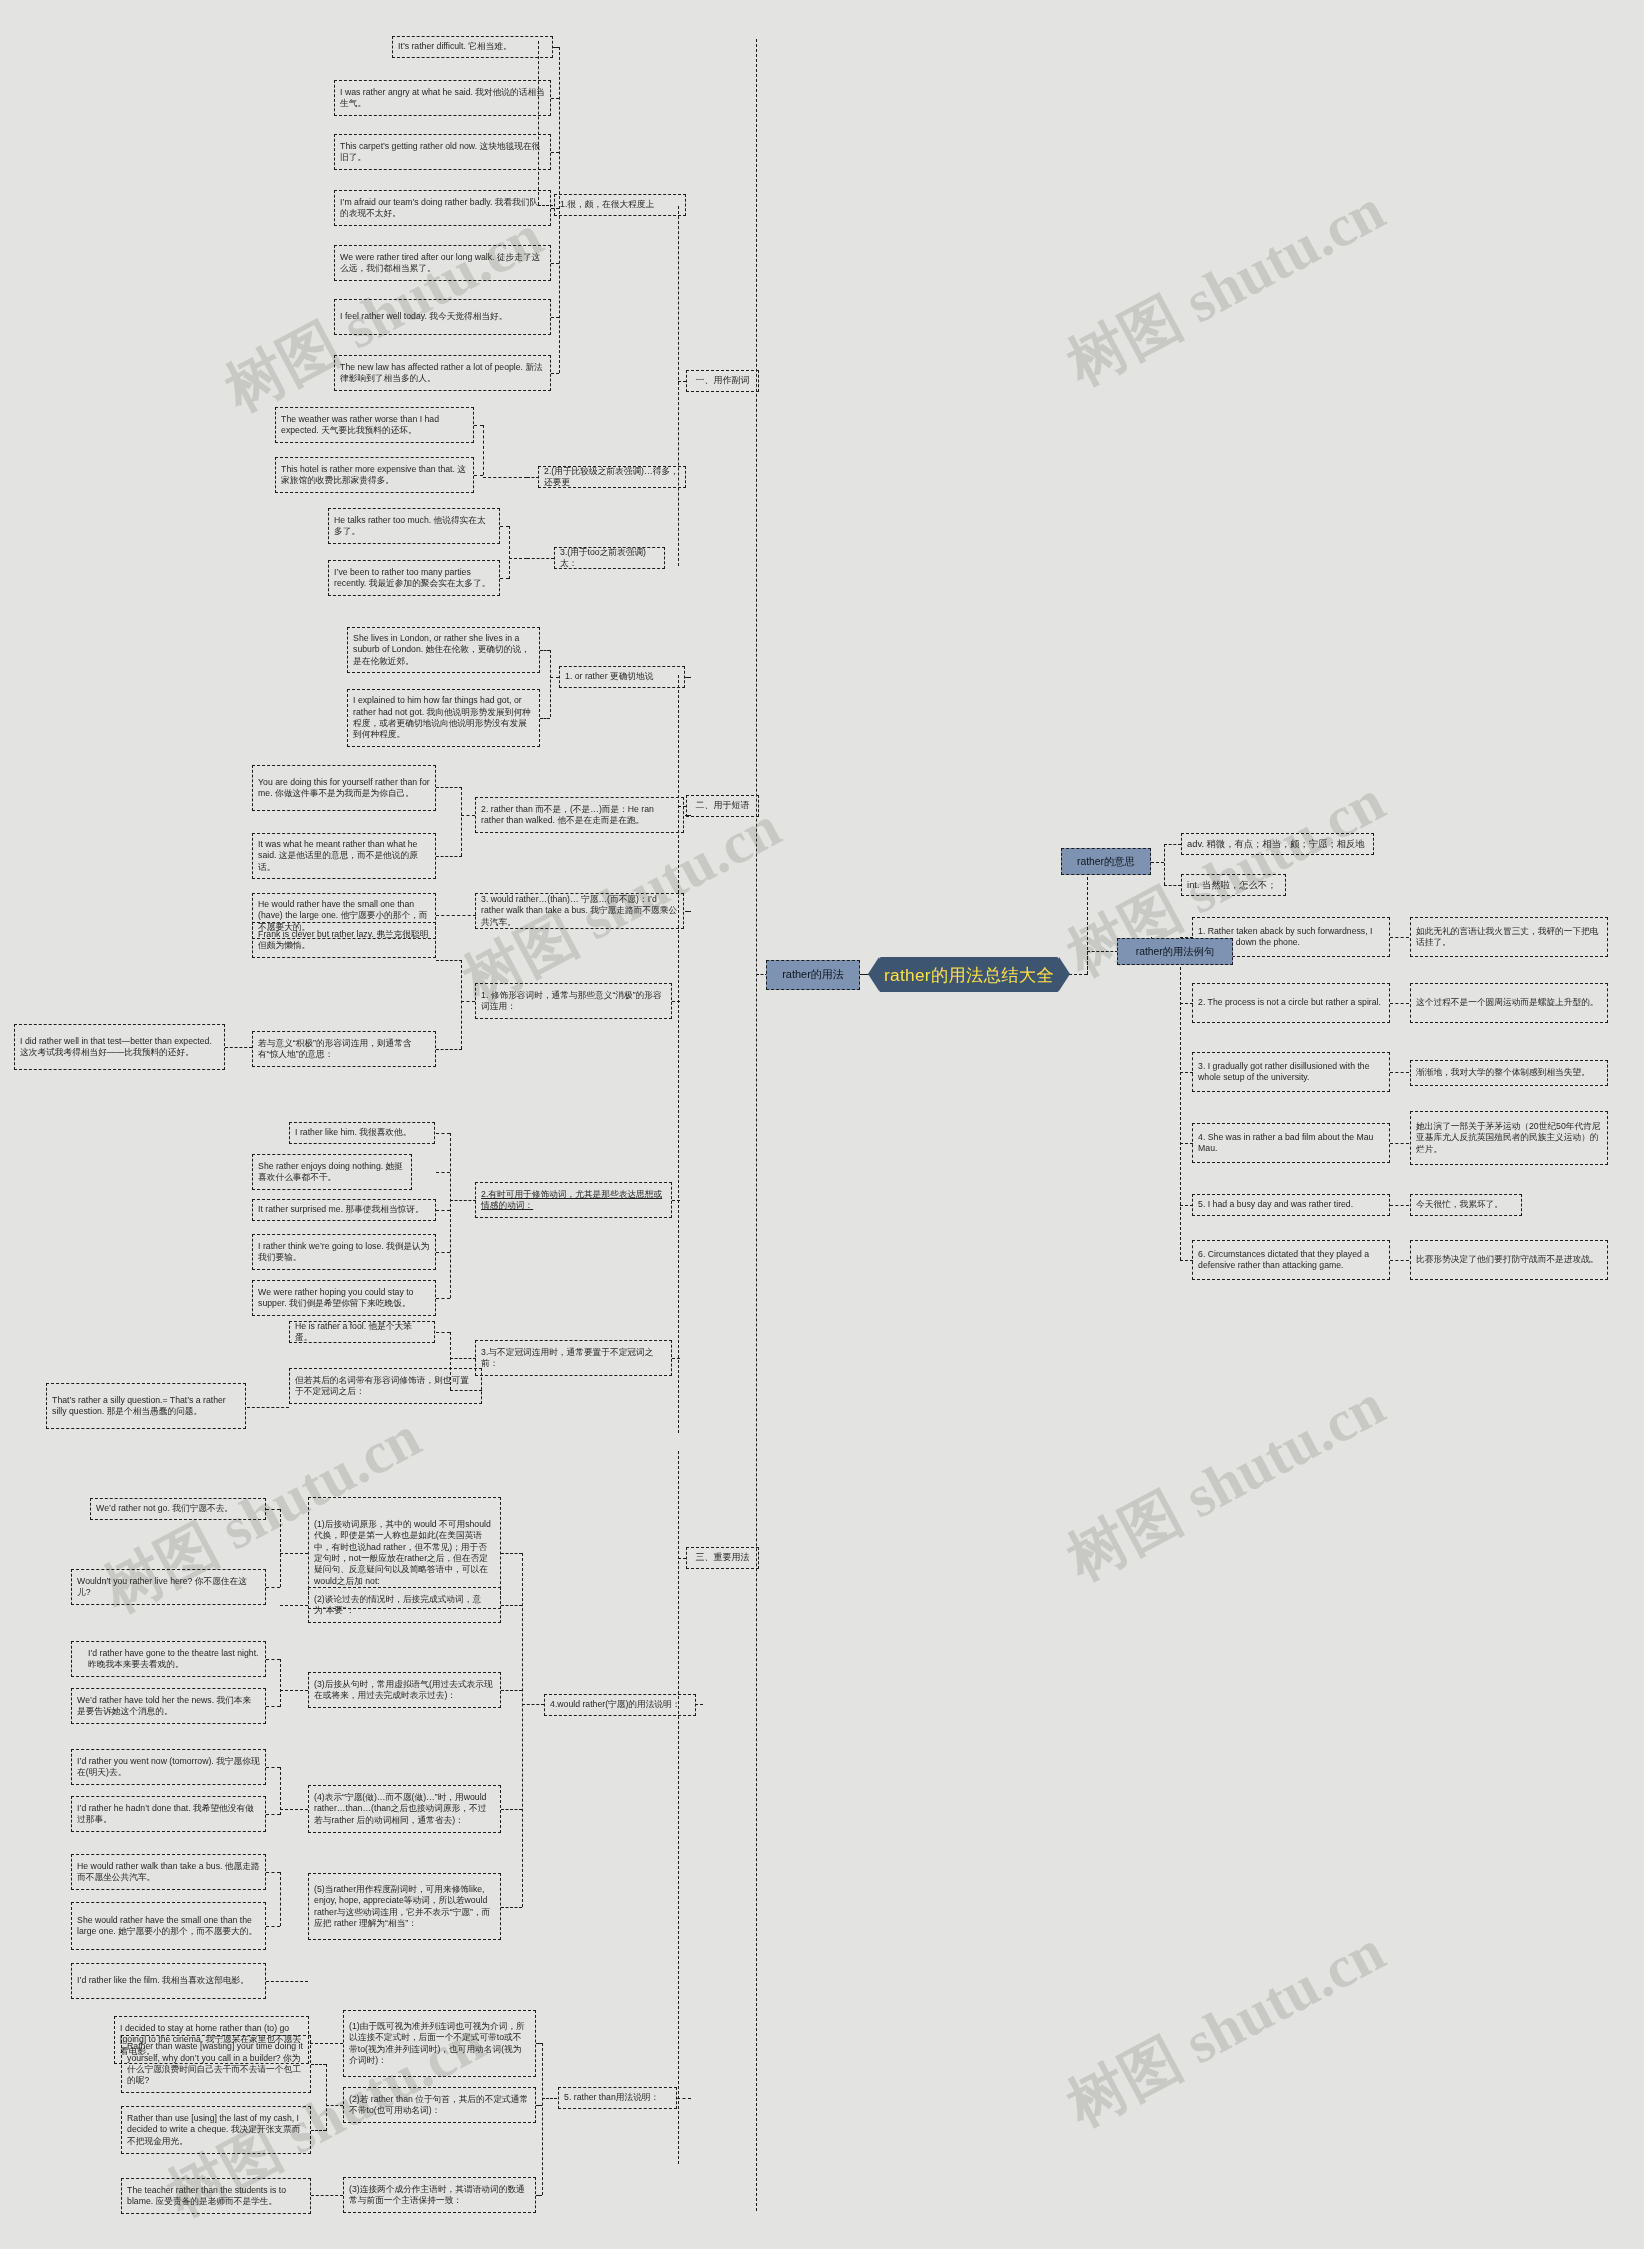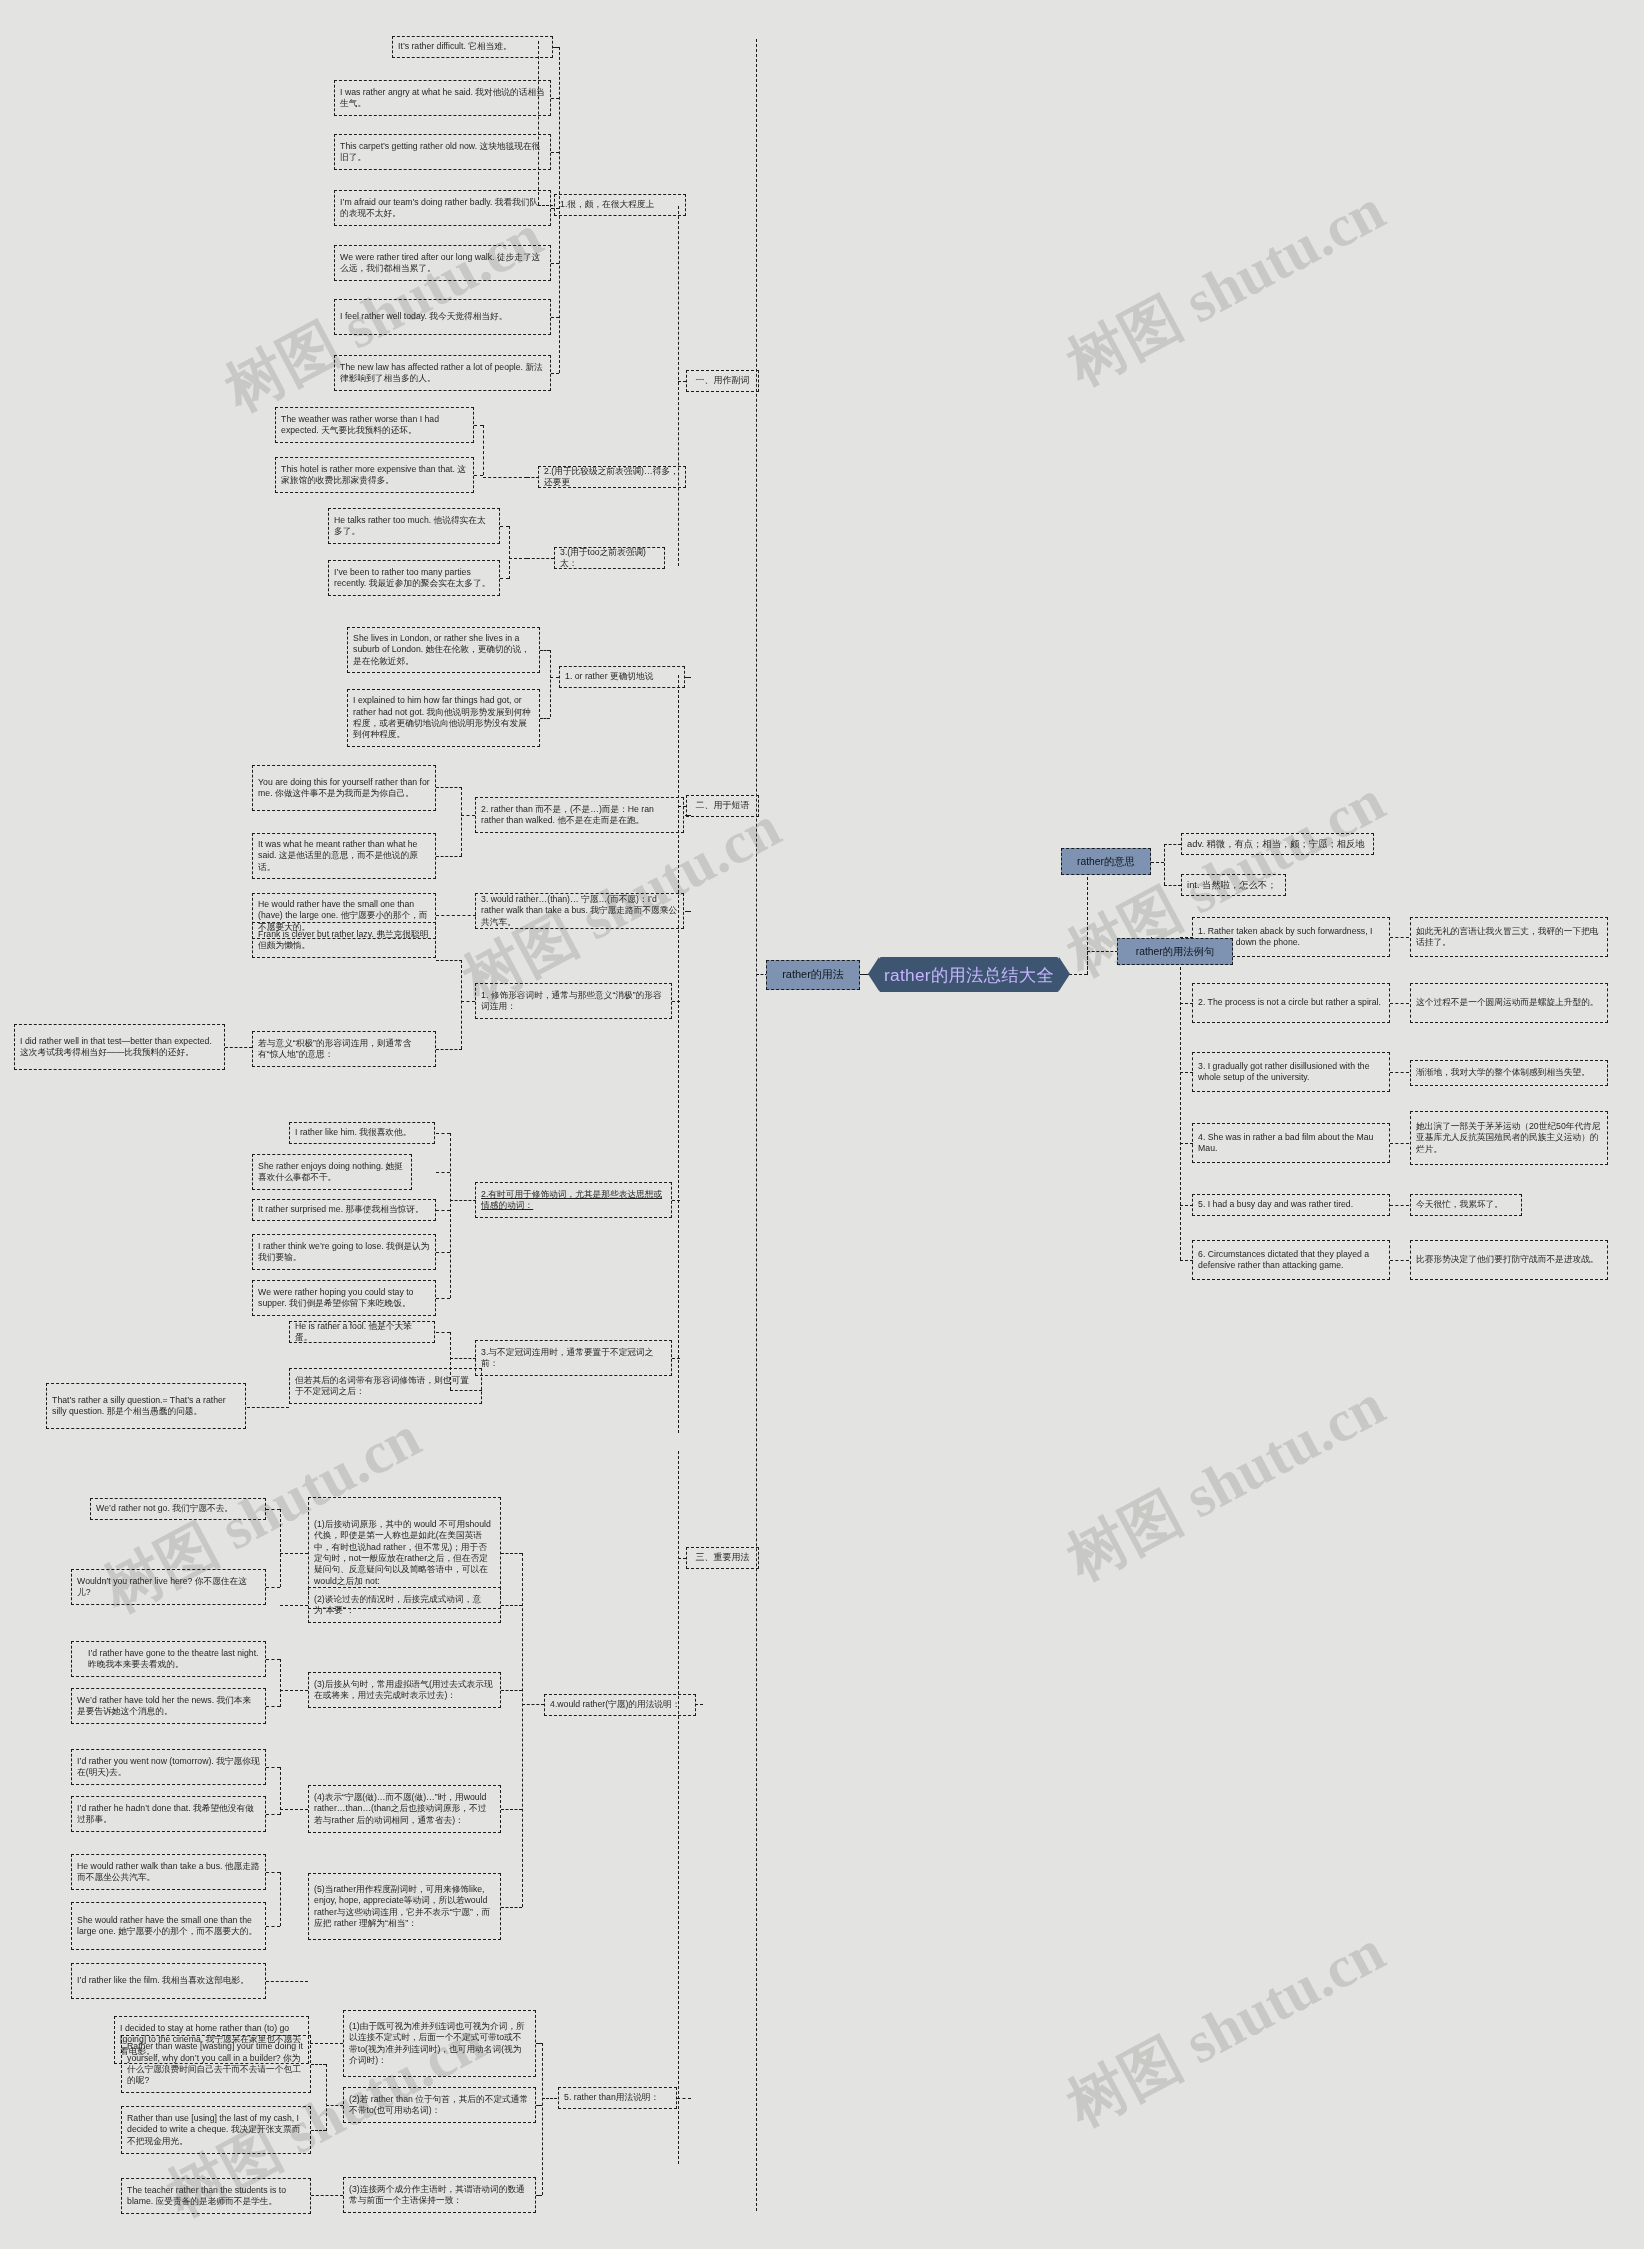--- a/index.html
+++ b/index.html
@@ -40,21 +40,21 @@
   .cat{ 
     font-size:9px;
     justify-content:center;
     text-align:center;
   }
 
   
   .root{
     position:absolute;z-index:6;
     background:#3e5571;
-    color:#c4b5fd;
+    color:#fde047;
     font-size:17.3px;
     display:flex;align-items:center;justify-content:center;
     border-radius:2.6px;
     letter-spacing:0.3px;
   }
   .root:before{
     content:"";position:absolute;left:-11px;top:0;width:0;height:0;
     border-top:17.3px solid transparent;border-bottom:17.3px solid transparent;
     border-right:11px solid #3e5571;
   }

